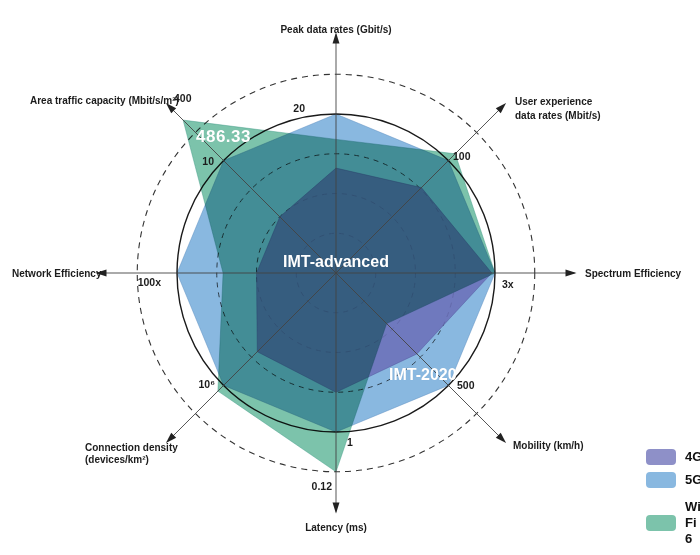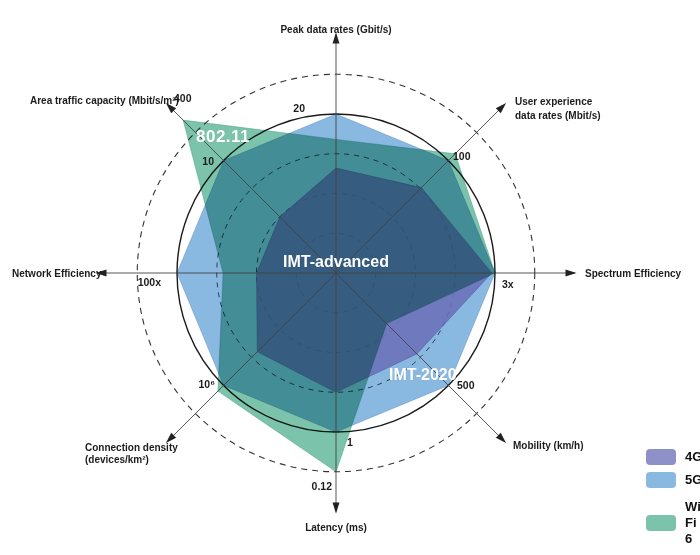--- a/index.html
+++ b/index.html
@@ -65,21 +65,21 @@
       <text x="515" y="119" text-anchor="start" style="font:700 10px &quot;Liberation Sans&quot;,sans-serif;fill:#1c1c1c;">data rates (Mbit/s)</text>
       <text x="585" y="277" text-anchor="start" style="font:700 10px &quot;Liberation Sans&quot;,sans-serif;fill:#1c1c1c;">Spectrum Efficiency</text>
       <text x="513" y="449" text-anchor="start" style="font:700 10px &quot;Liberation Sans&quot;,sans-serif;fill:#1c1c1c;">Mobility (km/h)</text>
       <text x="336" y="531" text-anchor="middle" style="font:700 10px &quot;Liberation Sans&quot;,sans-serif;fill:#1c1c1c;">Latency (ms)</text>
       <text x="85" y="451" text-anchor="start" style="font:700 10px &quot;Liberation Sans&quot;,sans-serif;fill:#1c1c1c;">Connection density</text>
       <text x="85" y="463" text-anchor="start" style="font:700 10px &quot;Liberation Sans&quot;,sans-serif;fill:#1c1c1c;">(devices/km²)</text>
       <text x="12" y="277" text-anchor="start" style="font:700 10px &quot;Liberation Sans&quot;,sans-serif;fill:#1c1c1c;">Network Efficiency</text>
       <text x="30" y="104" text-anchor="start" style="font:700 10px &quot;Liberation Sans&quot;,sans-serif;fill:#1c1c1c;">Area traffic capacity (Mbit/s/m²)</text>
     </svg>
 
-  <div class="ann ann-80211">802.11</div>
+  <div class="ann ann-80211">486.33</div>
   <div class="ann ann-imtadv">IMT-advanced</div>
   <div class="ann ann-imt2020">IMT-2020</div>
 
   <div class="legend">
     <div class="legend-row r0">
       <span class="swatch" style="background: rgb(142, 144, 200);"></span>
       <span class="legend-label">4G</span>
     </div>
     <div class="legend-row r1">
       <span class="swatch" style="background: rgb(137, 184, 224);"></span>

